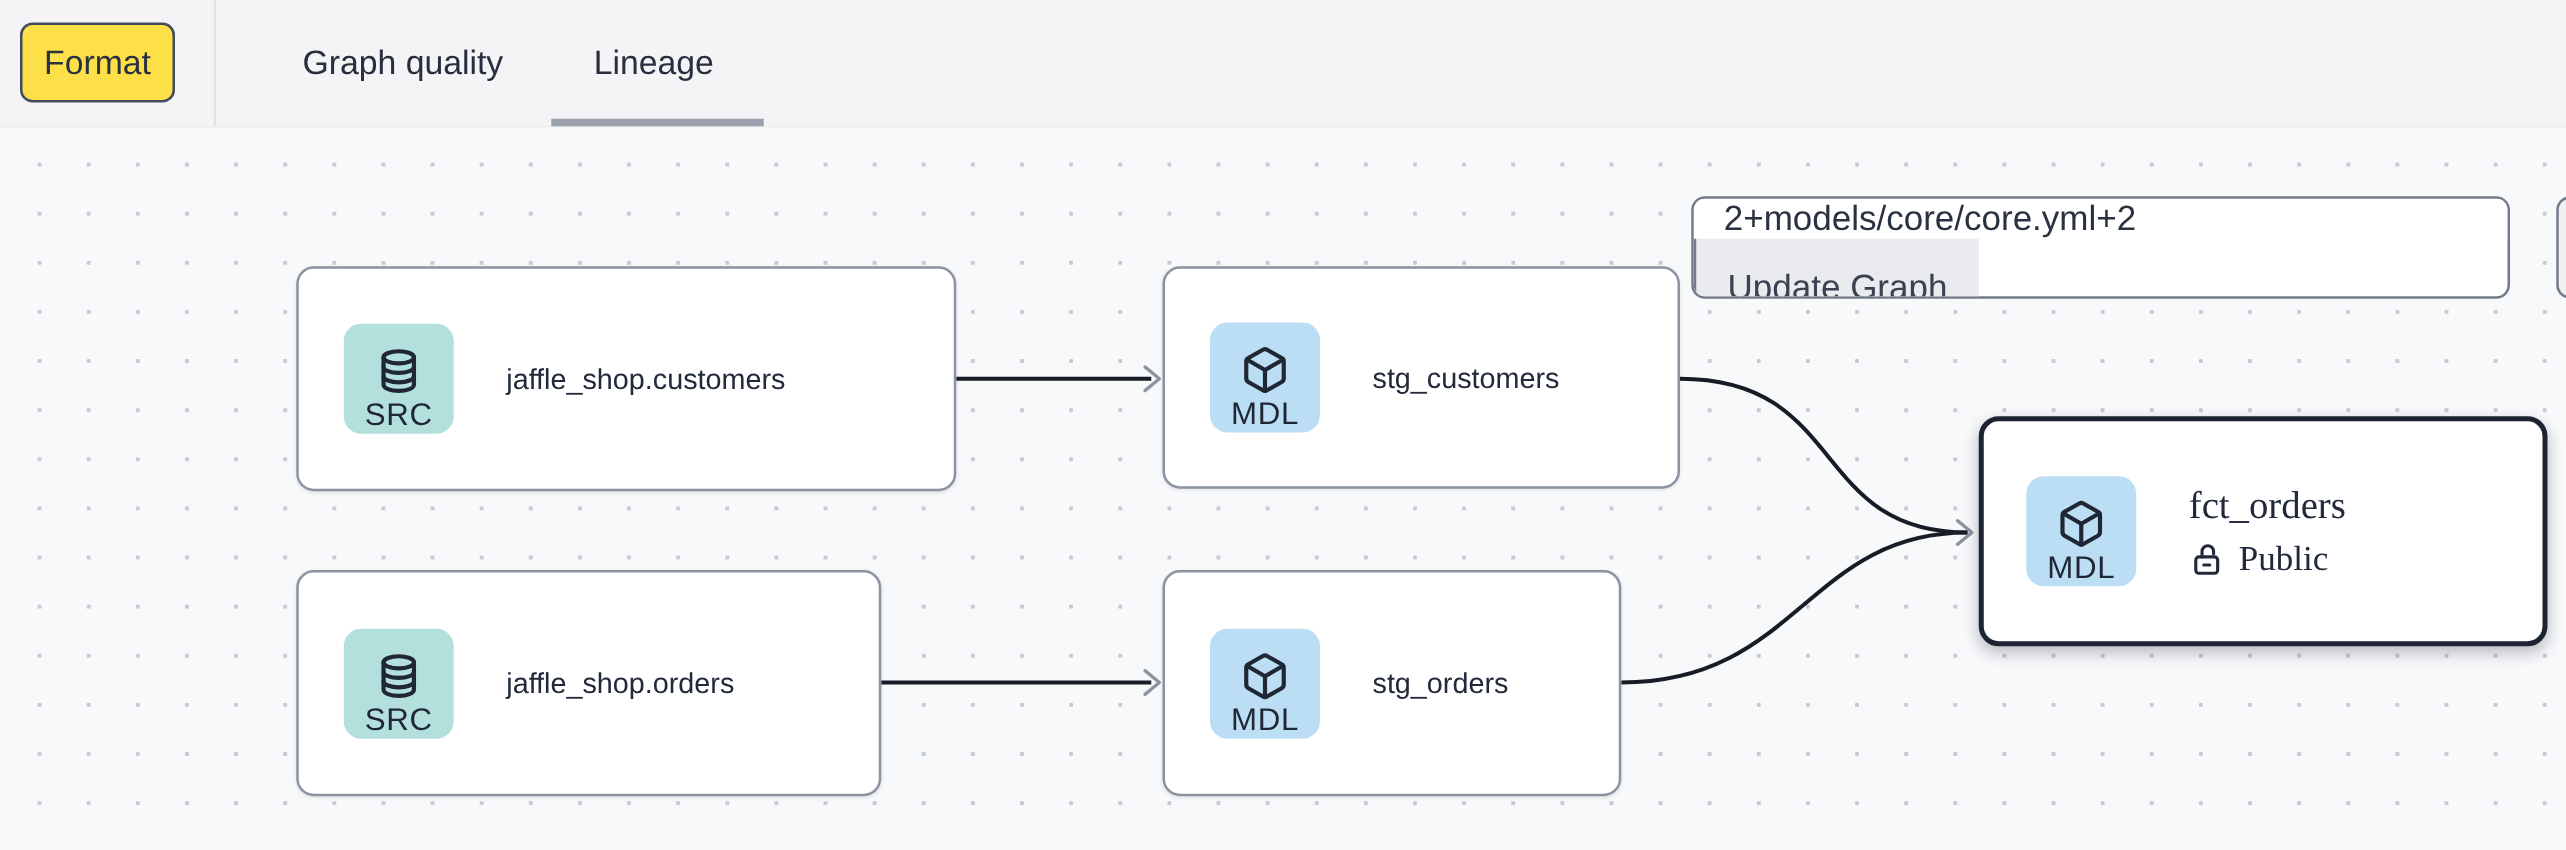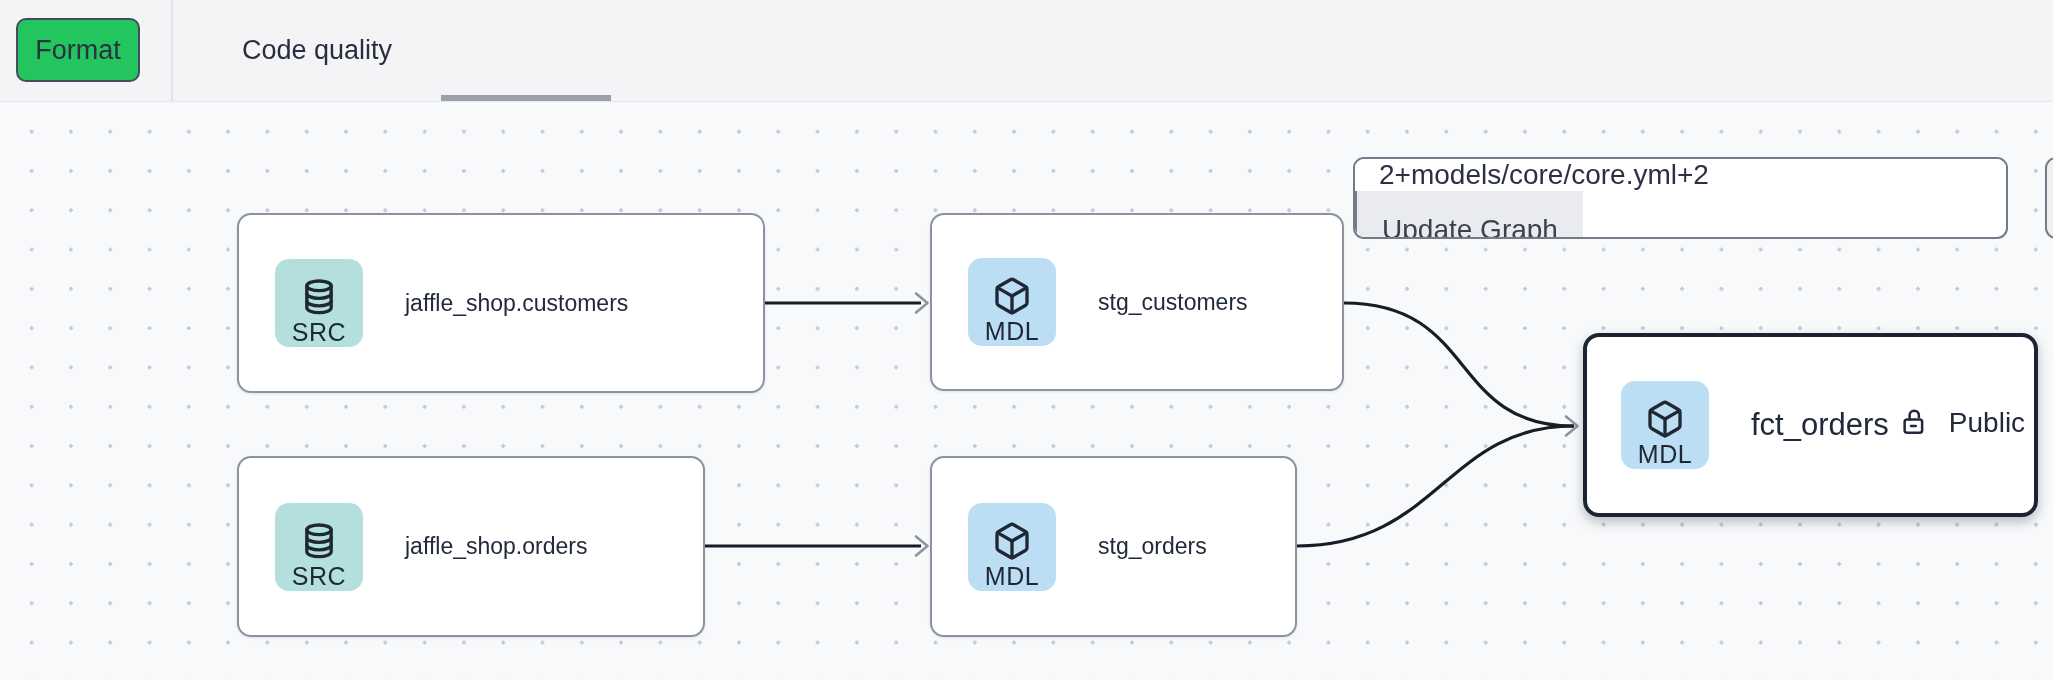--- a/index.html
+++ b/index.html
@@ -12,21 +12,21 @@
   }
 
   
   .topbar {
     position: absolute; left: 0; top: 0; width: 2053px; height: 102px;
     background: #f4f4f6;
     border-bottom: 1px solid #e6e7ea;
   }
   .format-btn {
     position: absolute; left: 16px; top: 18px; width: 124px; height: 64px;
-    background: #22c55e;
+    background: #fde047;
     border: 2px solid #434b5c;
     border-radius: 10px;
     font-family: inherit;
     font-size: 27px; color: #2a3140;
     cursor: pointer;
   }
   .topbar-divider {
     position: absolute; left: 171px; top: 0; width: 2px; height: 101px;
     background: #e2e3e7;
   }
@@ -82,23 +82,23 @@
   .badge svg { width: 40px; height: 40px; display: block; }
   .badge .badge-label {
     font-size: 25px; font-weight: 500; letter-spacing: 0.5px; margin-top: 1px;
   }
   .badge.src { background: #b3dfdc; }
   .badge.mdl { background: #bcdef5; }
   .node-label {
     font-size: 23px; color: #21293a;
     margin-left: 42px; white-space: nowrap;
   }
-  .node-text-col { margin-left: 42px; display: flex; flex-direction: row; gap: 10px; }
+  .node-text-col { margin-left: 42px; display: flex; flex-direction: column; gap: 10px; font-family: Liberation Serif, serif; }
   .node-title { font-size: 31px; color: #21293a; white-space: nowrap; }
-  .access-row { display: flex; align-items: flex-start; gap: 20px; font-size: 28px; color: #21293a; }
+  .access-row { display: flex; align-items: center; gap: 10px; font-size: 28px; color: #21293a; }
   .access-row svg { width: 30px; height: 30px; display: block; }
 
   
   .graph-controls {
     position: absolute; left: 1353px; top: 157px; width: 655px; height: 82px;
     display: flex;
     border: 2px solid #737b8a;
     border-radius: 11px;
     overflow: hidden;
     background: #ffffff;
@@ -125,21 +125,22 @@
     border-radius: 11px;
     cursor: pointer;
   }
 </style>
 </head>
 <body>
 
 <header class="topbar">
   <button class="format-btn">Format</button>
   <div class="topbar-divider"></div>
-  <div class="tab tab-code-quality">Code quality</div>
+  <div class="tab tab-code-quality">Graph quality</div>
+  <div class="tab tab-lineage">Lineage</div>
   <div class="tab-underline"></div>
 </header>
 
 <main class="canvas"></main>
 
 <svg class="edges" viewBox="0 0 2053 680">
 
   <path d="M765 303 H921" fill="none" stroke="#171c27" stroke-width="3.2"></path>
   <path d="M916 293.5 L927.5 303 L916 312.5" fill="none" stroke="#8d949f" stroke-width="2.6" stroke-linecap="round" stroke-linejoin="round"></path>
 

